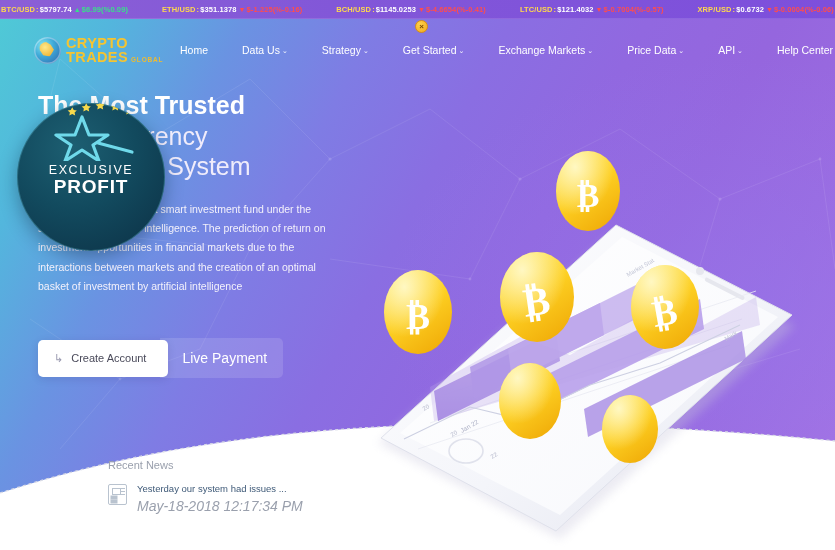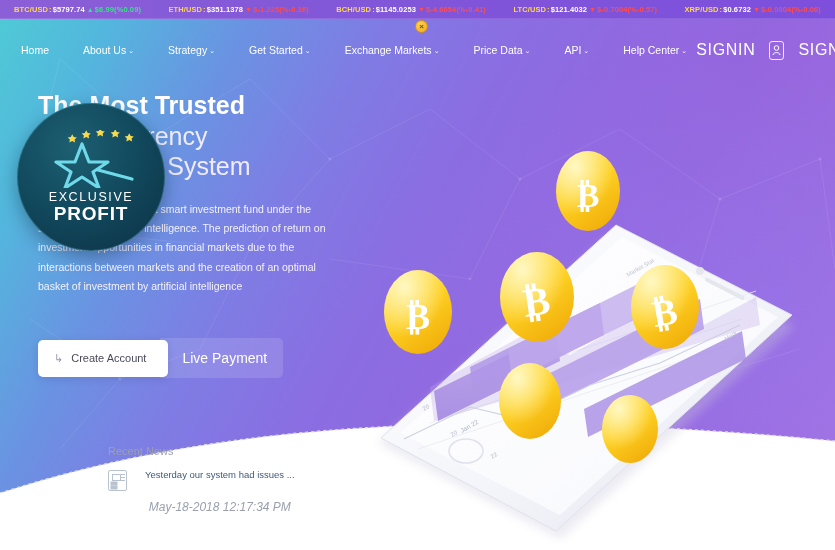--- a/index.html
+++ b/index.html
@@ -8,21 +8,21 @@
     font-family:"Liberation Sans", sans-serif;
     background:#ffffff;
     position:relative;
   }
 
   
   #ticker-bar {
     position:absolute; top:0; left:0; width:835px; height:19px;
     background:linear-gradient(90deg,#8b5fd6 0%,#8257d8 40%,#7d4fdc 100%);
     display:flex; align-items:center; justify-content:space-between;
-    padding:0 14px; overflow:hidden;
+    padding:0 1px; overflow:hidden;
     border-bottom:1px solid rgba(255,255,255,.12);
   }
   .tick { font-size:7.5px; white-space:nowrap; letter-spacing:.1px; display:flex; align-items:center; gap:1px; }
   .tick .pair { color:#ffd84d; font-weight:bold; }
   .tick .price { color:#ffffff; font-weight:bold; }
   .tick .arrow-up { color:#38e08a; font-size:7px; }
   .tick .arrow-down { color:#ff4d4d; font-size:7px; }
   .tick .chg-up { color:#38e08a; font-weight:bold; }
   .tick .chg-down { color:#ff4d4d; font-weight:bold; }
 
@@ -113,49 +113,49 @@
     background:rgba(255,255,255,.13); color:#ffffff; font-size:14px;
     padding:12px 16px; border-radius:0 5px 5px 0; cursor:pointer;
     margin-left:-8px; padding-left:22px;
   }
 
   
   #profit-badge {
     position:absolute; top:103px; left:17px; width:148px; height:148px; border-radius:50%;
     background:radial-gradient(circle at 38% 30%, #1d5f72 0%, #124a5e 45%, #0c2f44 100%);
     box-shadow:0 0 0 1px rgba(120,220,240,.25) inset, 0 6px 18px rgba(10,30,50,.35);
-    z-index:20; display:flex; flex-direction:column; align-items:center; justify-content:center;
+    z-index:20; display:flex; flex-direction:column; align-items:center; 
     overflow:hidden;
   }
   #badge-star { position:relative; width:90px; height:58px; }
   #badge-text { text-align:center; margin-top:2px; }
   #badge-l1 { color:#ffffff; font-size:12.5px; letter-spacing:1.6px; font-weight:500; }
   #badge-l2 { color:#ffffff; font-size:19px; letter-spacing:.8px; font-weight:bold; margin-top:-1px; }
 
   
   #bottom-curve { position:absolute; left:0; bottom:0; width:835px; height:175px; z-index:12; }
 
   
   #recent-news { position:absolute; left:108px; bottom:36px; z-index:22; width:300px; }
   #news-label { font-size:11px; color:#9aa0ad; margin-bottom:12px; }
-  #news-row { display:flex; align-items:flex-start; gap:18px;text-align:center; }
+  #news-row { display:flex; align-items:flex-start; gap:10px; }
   #news-icon {
     width:19px; height:21px; border:1.2px solid #b9c3cf; border-radius:2px;
     position:relative; flex:none; margin-top:1px; background:#fff;
   }
   #news-icon::before{
     content:""; position:absolute; left:3px; top:3px; width:7px; height:5px; border:1px solid #b9c3cf;
   }
   #news-icon::after{
     content:""; position:absolute; left:12px; top:3px; width:4px; height:1px;
     background:#b9c3cf;
     box-shadow:0 3px 0 #b9c3cf, 0 6px 0 #b9c3cf, -9px 9px 0 1.5px #b9c3cf, -9px 13px 0 1.5px #b9c3cf;
   }
   #news-title { font-size:9.5px; color:#3f5a78; cursor:pointer; }
-  #news-date { font-size:12px; color:#9aa0ad; font-style:italic; margin-top:20px; }
+  #news-date { font-size:14px; color:#9aa0ad; font-style:italic; margin-top:4px; }
 
   
   #artwork { position:absolute; top:19px; left:0; width:835px; height:531px; z-index:15; pointer-events:none; }
   #shadow-ellipse {
     position:absolute; left:415px; bottom:10px; width:185px; height:22px; border-radius:50%;
     background:radial-gradient(ellipse at center, rgba(170,165,195,.30) 0%, rgba(170,165,195,0) 70%);
     z-index:11;
   }
 </style>
 </head>
@@ -325,27 +325,37 @@
 </div>
 
 <div id="shadow-ellipse"></div>
 
 <svg id="bottom-curve" viewBox="0 0 835 175" preserveAspectRatio="none">
   <path d="M0 118 C 180 60, 420 26, 835 66 L835 175 L0 175 Z" fill="#ffffff"></path>
   <path d="M0 118 C 180 60, 420 26, 835 66" fill="none" stroke="#d9dbe6" stroke-width="1.3" stroke-dasharray="3 3"></path>
 </svg>
 
 <div id="navbar">
+  <div id="logo">
+    <div id="logo-mark"></div>
+    <div id="logo-text">
+      <div id="logo-line1">CRYPTO</div>
+      <div id="logo-line2">
+        <span>TRADES</span>
+        <span class="sub">GLOBAL</span>
+      </div>
+    </div>
+  </div>
 
   <div id="menu">
       <div class="menu-item">
         <span>Home</span>
       </div>
       <div class="menu-item">
-        <span>About Us</span>
+        <span>Data Us</span>
         <span class="caret">⌄</span>
       </div>
       <div class="menu-item">
         <span>Strategy</span>
         <span class="caret">⌄</span>
       </div>
       <div class="menu-item">
         <span>Get Started</span>
         <span class="caret">⌄</span>
       </div>

